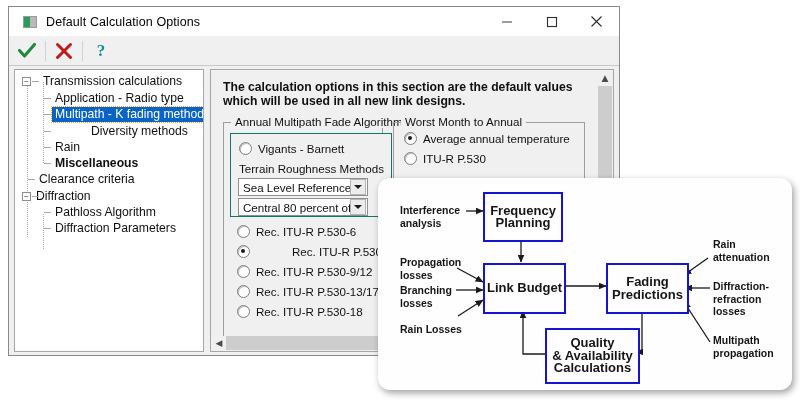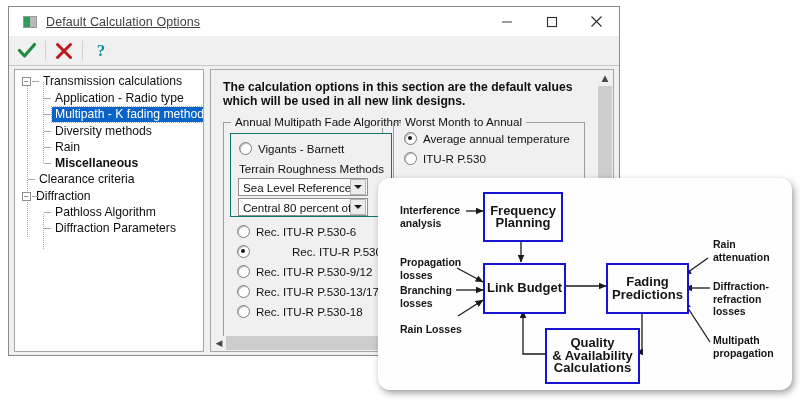--- a/index.html
+++ b/index.html
@@ -24,23 +24,22 @@
     display:flex;align-items:center;
   }
   .titlebar-icon{
     width:14px;height:12px;margin-left:14px;margin-right:9px;
     background:linear-gradient(90deg,#2e9b5b 0 52%, #b9b9b9 52% 100%);
     border:1px solid #9a9a9a;
     box-sizing:border-box;
     flex:0 0 auto;
   }
   .titlebar-title{
-    font-size:12.5px;color:#404040;letter-spacing:.1px;
+    font-size:12.5px;color:#000000;letter-spacing:.1px;
     white-space:nowrap;
-    text-decoration:underline;
   }
   .winbtns{position:absolute;right:0;top:0;height:29px;display:flex;}
   .winbtn{
     width:45px;height:29px;display:flex;align-items:center;justify-content:center;
     color:#2b2b2b;font-size:13px;
   }
   .winbtn svg{display:block;}
 
   .toolbar{
     position:absolute;left:0;top:29px;right:0;height:29px;
@@ -207,21 +206,21 @@
         <div class="tnode sel" style="position:absolute;left:0;top:36px;width:100%;">
           <div class="dash" style="left:29px;top:8px;"></div>
           <span class="lbl" style="margin-left:37px;">Multipath - K fading method</span>
         </div>
 
         <div class="tnode" style="position:absolute;left:0;top:20px;width:100%;">
           <div class="dash" style="left:29px;top:8px;"></div>
           <span class="lbl" style="margin-left:37px;">Application - Radio type</span>
         </div>
 
-        <div class="tnode" style="position:absolute;left:0;top:53px;width:100%;">
+        <div class="tnode" style="position:absolute;left:0;top:53px;width:100%;padding-left:36px;">
           <div class="dash" style="left:29px;top:8px;"></div>
           <span class="lbl" style="margin-left:37px;">Diversity methods</span>
         </div>
 
         <div class="tnode" style="position:absolute;left:0;top:69px;width:100%;">
           <div class="dash" style="left:29px;top:8px;"></div>
           <span class="lbl" style="margin-left:37px;">Rain</span>
         </div>
 
         <div class="tnode" style="position:absolute;left:0;top:85px;width:100%;font-weight:bold;">

